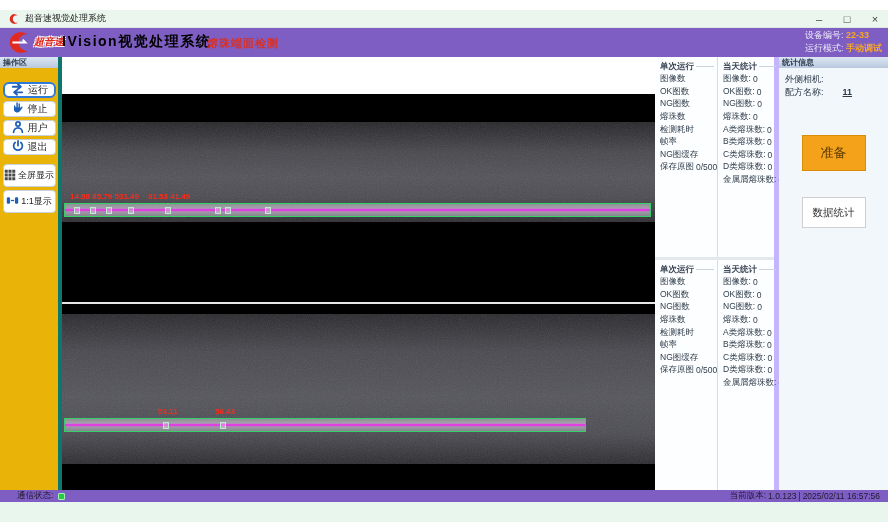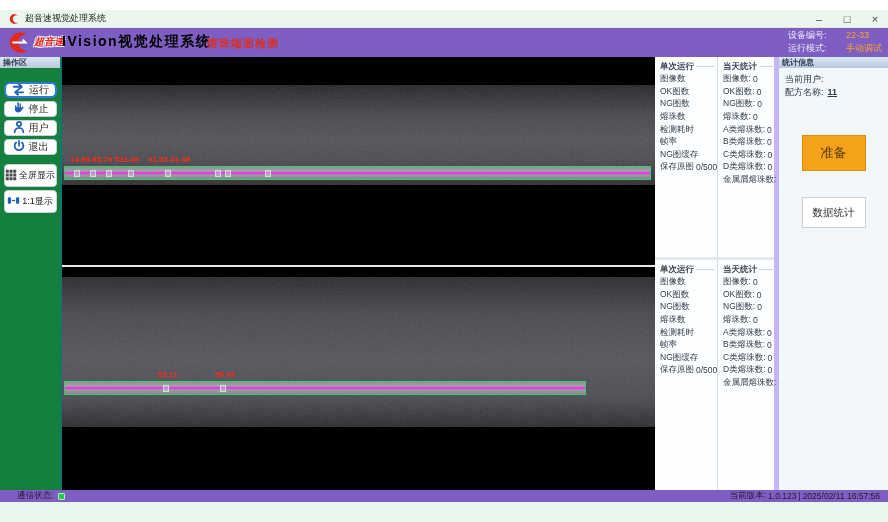--- a/index.html
+++ b/index.html
@@ -20,39 +20,39 @@
   .logo-swoosh { position:absolute; left:3px; top:2px; width:30px; height:25px; }
   .brand { position:absolute; left:34px; top:7px; font-size:10px; font-weight:bold; font-style:italic;
     color:#e02a20; letter-spacing:0px;
     text-shadow:-1px -1px 0 #fff,1px -1px 0 #fff,-1px 1px 0 #fff,1px 1px 0 #fff; }
   .app-title { position:absolute; left:62px; top:5px; font-size:14px; font-weight:bold; color:#000000; letter-spacing:1.5px; }
   .app-subtitle { position:absolute; left:207px; top:8px; font-size:11px; font-weight:bold; color:#d93025; letter-spacing:1px; }
   .menu { position:absolute; left:343px; top:0; height:29px; display:flex; align-items:center; gap:24px; }
   .menu span { font-size:11px; font-weight:bold; color:#26203a; cursor:default; white-space:nowrap; }
   .header-info { position:absolute; right:6px; top:1px; font-size:9px; line-height:13px; text-align:left; }
   .header-info .lab { color:#ece8f8; }
-  .header-info .accent { color:#f9a825; font-weight:normal;margin-left:17px; }
+  .header-info .accent { color:#f9a825; font-weight:bold; }
 
   
   .body { position:relative; height:433px; display:flex; }
 
   
-  .sidebar { width:62px; background:#15803d; border-right:2px solid #0f766e; }
+  .sidebar { width:62px; background:#eab308; border-right:4px solid #0f766e; }
   .panel-title { height:11px; background:linear-gradient(#dbe6f2,#b9c9dd); font-size:8px; font-weight:bold;
     color:#2e3c50; padding-left:3px; line-height:11px; }
   .side-btns { display:flex; flex-direction:column; align-items:center; padding-top:14px; gap:3px; }
   .sbtn { width:53px; height:16px; background:#fff; border:1px solid #c8d2dd; border-radius:4px;
     display:flex; align-items:center; justify-content:center; gap:3px; font-size:10px; color:#222; cursor:pointer; }
   .sbtn.active { border:2px solid #2f7bd9; border-radius:6px; }
   .sbtn.small { height:23px; font-size:9px; gap:2px; }
   .sbtn svg { flex:0 0 auto; }
   .gap-up { margin-top:6px; }
 
   
-  .viewport { width:593px; background:#000; position:relative; overflow:hidden; }
+  .viewport { width:593px; background:#000; position:relative; overflow:hidden;margin-top:37px; }
   .camera { position:relative; width:100%; }
   .cam-top { height:208px; }
   .cam-divider { height:2px; background:#e6e6e6; }
   .cam-bot { height:221px; }
   .band { position:absolute; left:0; width:100%; }
   .band-top { top:28px; height:100px;
     background:linear-gradient(#242427 0%,#46464b 30%,#515157 55%,#4a4a50 75%,#2c2c30 100%); }
   .band-bot { top:10px; height:150px;
     background:linear-gradient(#28282c 0%,#47474d 25%,#53535a 55%,#4a4a51 80%,#2a2a2e 100%); }
   .noise { position:absolute; inset:0; width:100%; height:100%; }
@@ -76,21 +76,21 @@
   .stat-col { width:62px; padding:3px 0 0 5px; }
   .stat-col + .stat-col { border-left:1px solid #d5dde6; }
   .col-head { display:flex; align-items:center; font-size:8.5px; color:#3c4656; font-weight:bold;
     height:13px; padding-right:3px; gap:2px; }
   .col-head::after { content:""; flex:1; border-top:1px solid #ccd4dd; }
   .stat-row { height:12.6px; font-size:8.5px; color:#33404e; display:flex; gap:2px; align-items:center; white-space:nowrap; }
 
   
   .info-panel { flex:1; background:#f2f7fc; }
   .info-rows { padding:5px 0 0 6px; font-size:9px; color:#2c3a4a; line-height:13px; }
-  .info-rows .val { font-weight:bold; margin-left:4px;text-decoration:underline; }
+  .info-rows .val { font-weight:bold; margin-left:19px;text-decoration:underline; }
   .btn-prepare { display:block; margin:36px auto 0; width:64px; height:36px; background:#f5a21b;
     border:1px solid #d88d07; font-size:13px; color:#5d3c00; cursor:pointer;
     font-family:"Liberation Sans","DejaVu Sans",sans-serif; }
   .btn-datastats { display:block; margin:26px auto 0; width:64px; height:31px; background:#fff;
     border:1px solid #cfcfcf; font-size:10.5px; color:#333; cursor:pointer;
     font-family:"Liberation Sans","DejaVu Sans",sans-serif; }
 
   
   .statusbar { position:relative; height:12px; background:#7e5ec2; display:flex; align-items:center;
     padding:0 17px; font-size:8.5px; color:#221a33; }
@@ -454,21 +454,21 @@
                 <span class="val">0</span>
               </div>
             </div>
         </div>
       </div>
     </section>
 
     <section class="info-panel">
       <div class="panel-title">统计信息</div>
       <div class="info-rows">
-        <div><span>当前用户:</span><span class="val"></span></div>
+        <div><span>外侧相机:</span><span class="val"></span></div>
         <div><span>配方名称:</span><span class="val">11</span></div>
       </div>
       <button class="btn-prepare">准备</button>
       <button class="btn-datastats">数据统计</button>
     </section>
   </div>
 
   <div class="statusbar">
     <span>通信状态:</span>
     <span class="comm-dot"></span>

